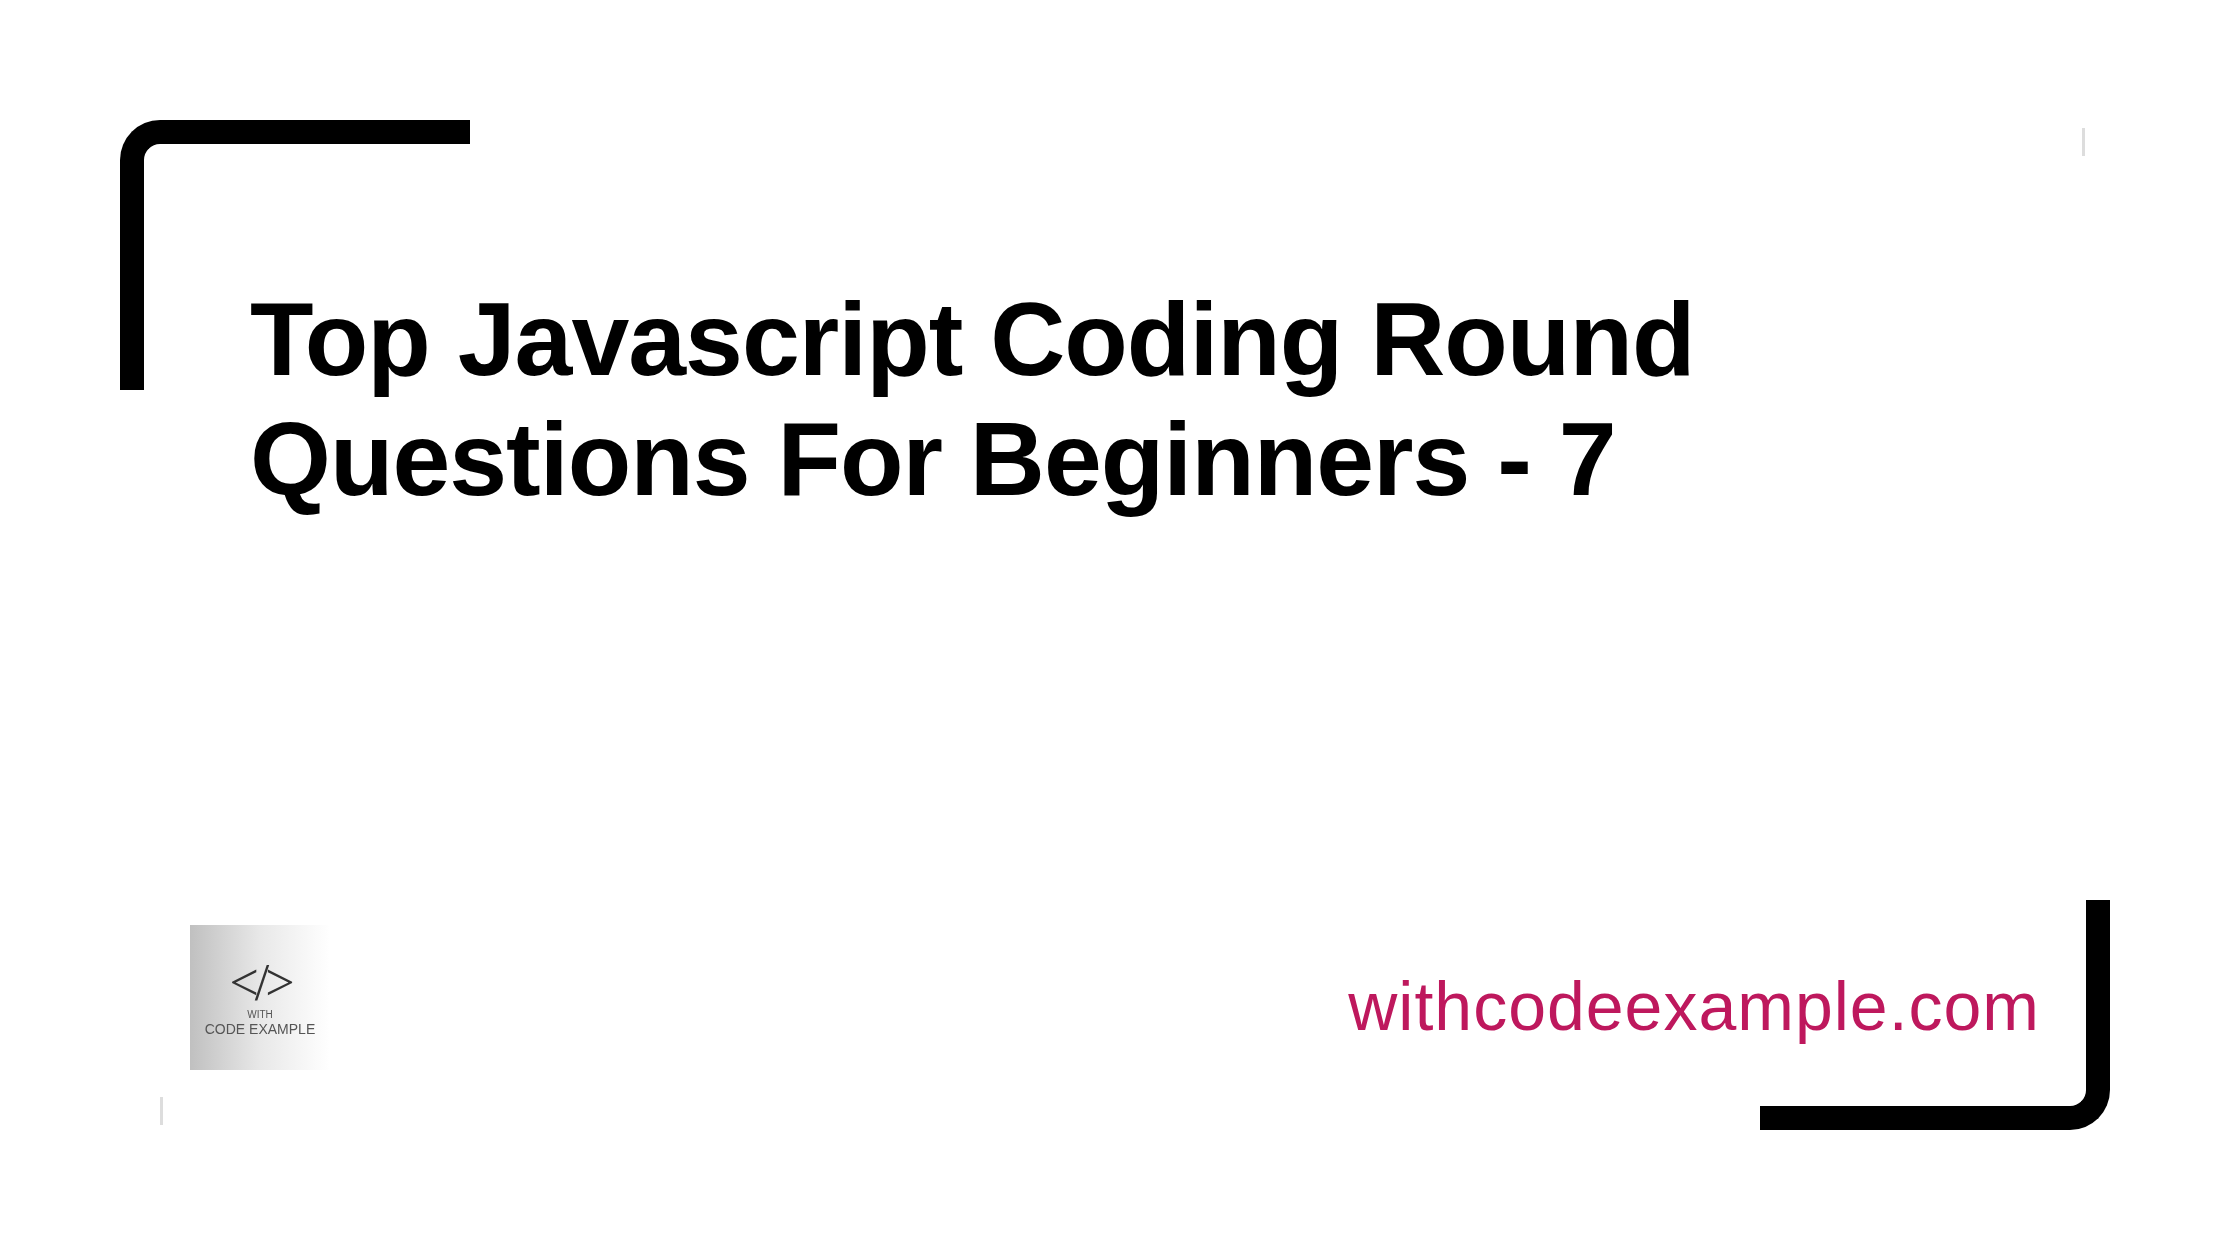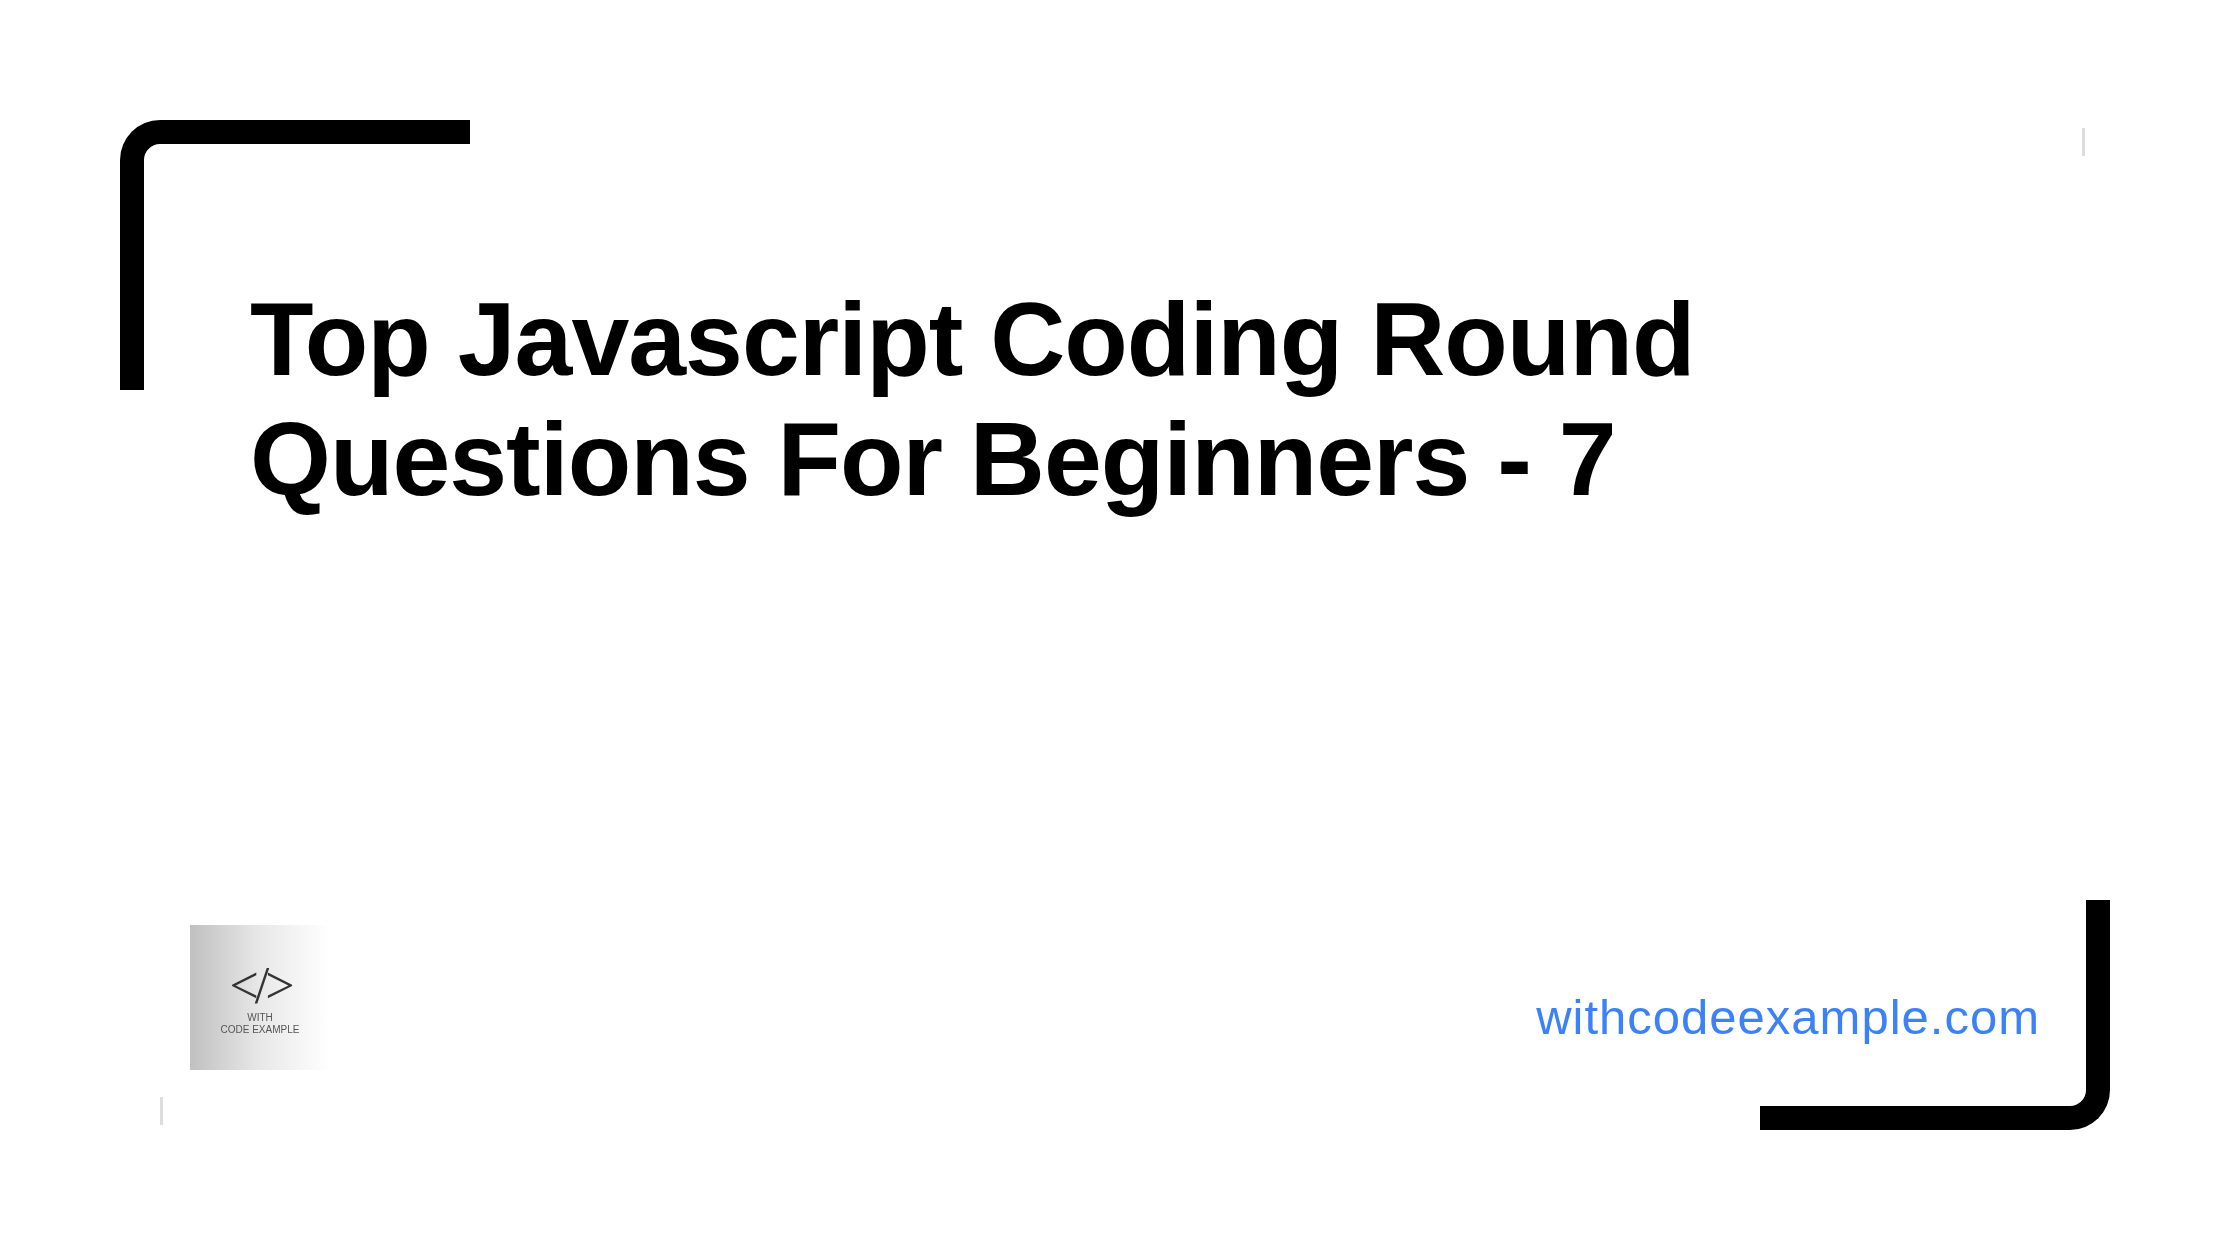--- a/index.html
+++ b/index.html
@@ -66,28 +66,28 @@
   font-size: 12px;
   color: #555;
   text-align: center;
   margin-top: 0;
   line-height: 1.2;
 }
 .logo-text-line1 {
   font-size: 10px;
 }
 .logo-text-line2 {
-  font-size: 10px;
+  font-size: 14px;
 }
 .website {
   position: absolute;
   bottom: 215px;
   right: 200px;
-  font-size: 49px;
-  color: #3b82f6;
+  font-size: 68px;
+  color: #be185d;
   letter-spacing: 1px;
 }
 .tick-tr {
   position: absolute;
   top: 128px;
   right: 155px;
   width: 3px;
   height: 28px;
   background: #ddd;
 }

